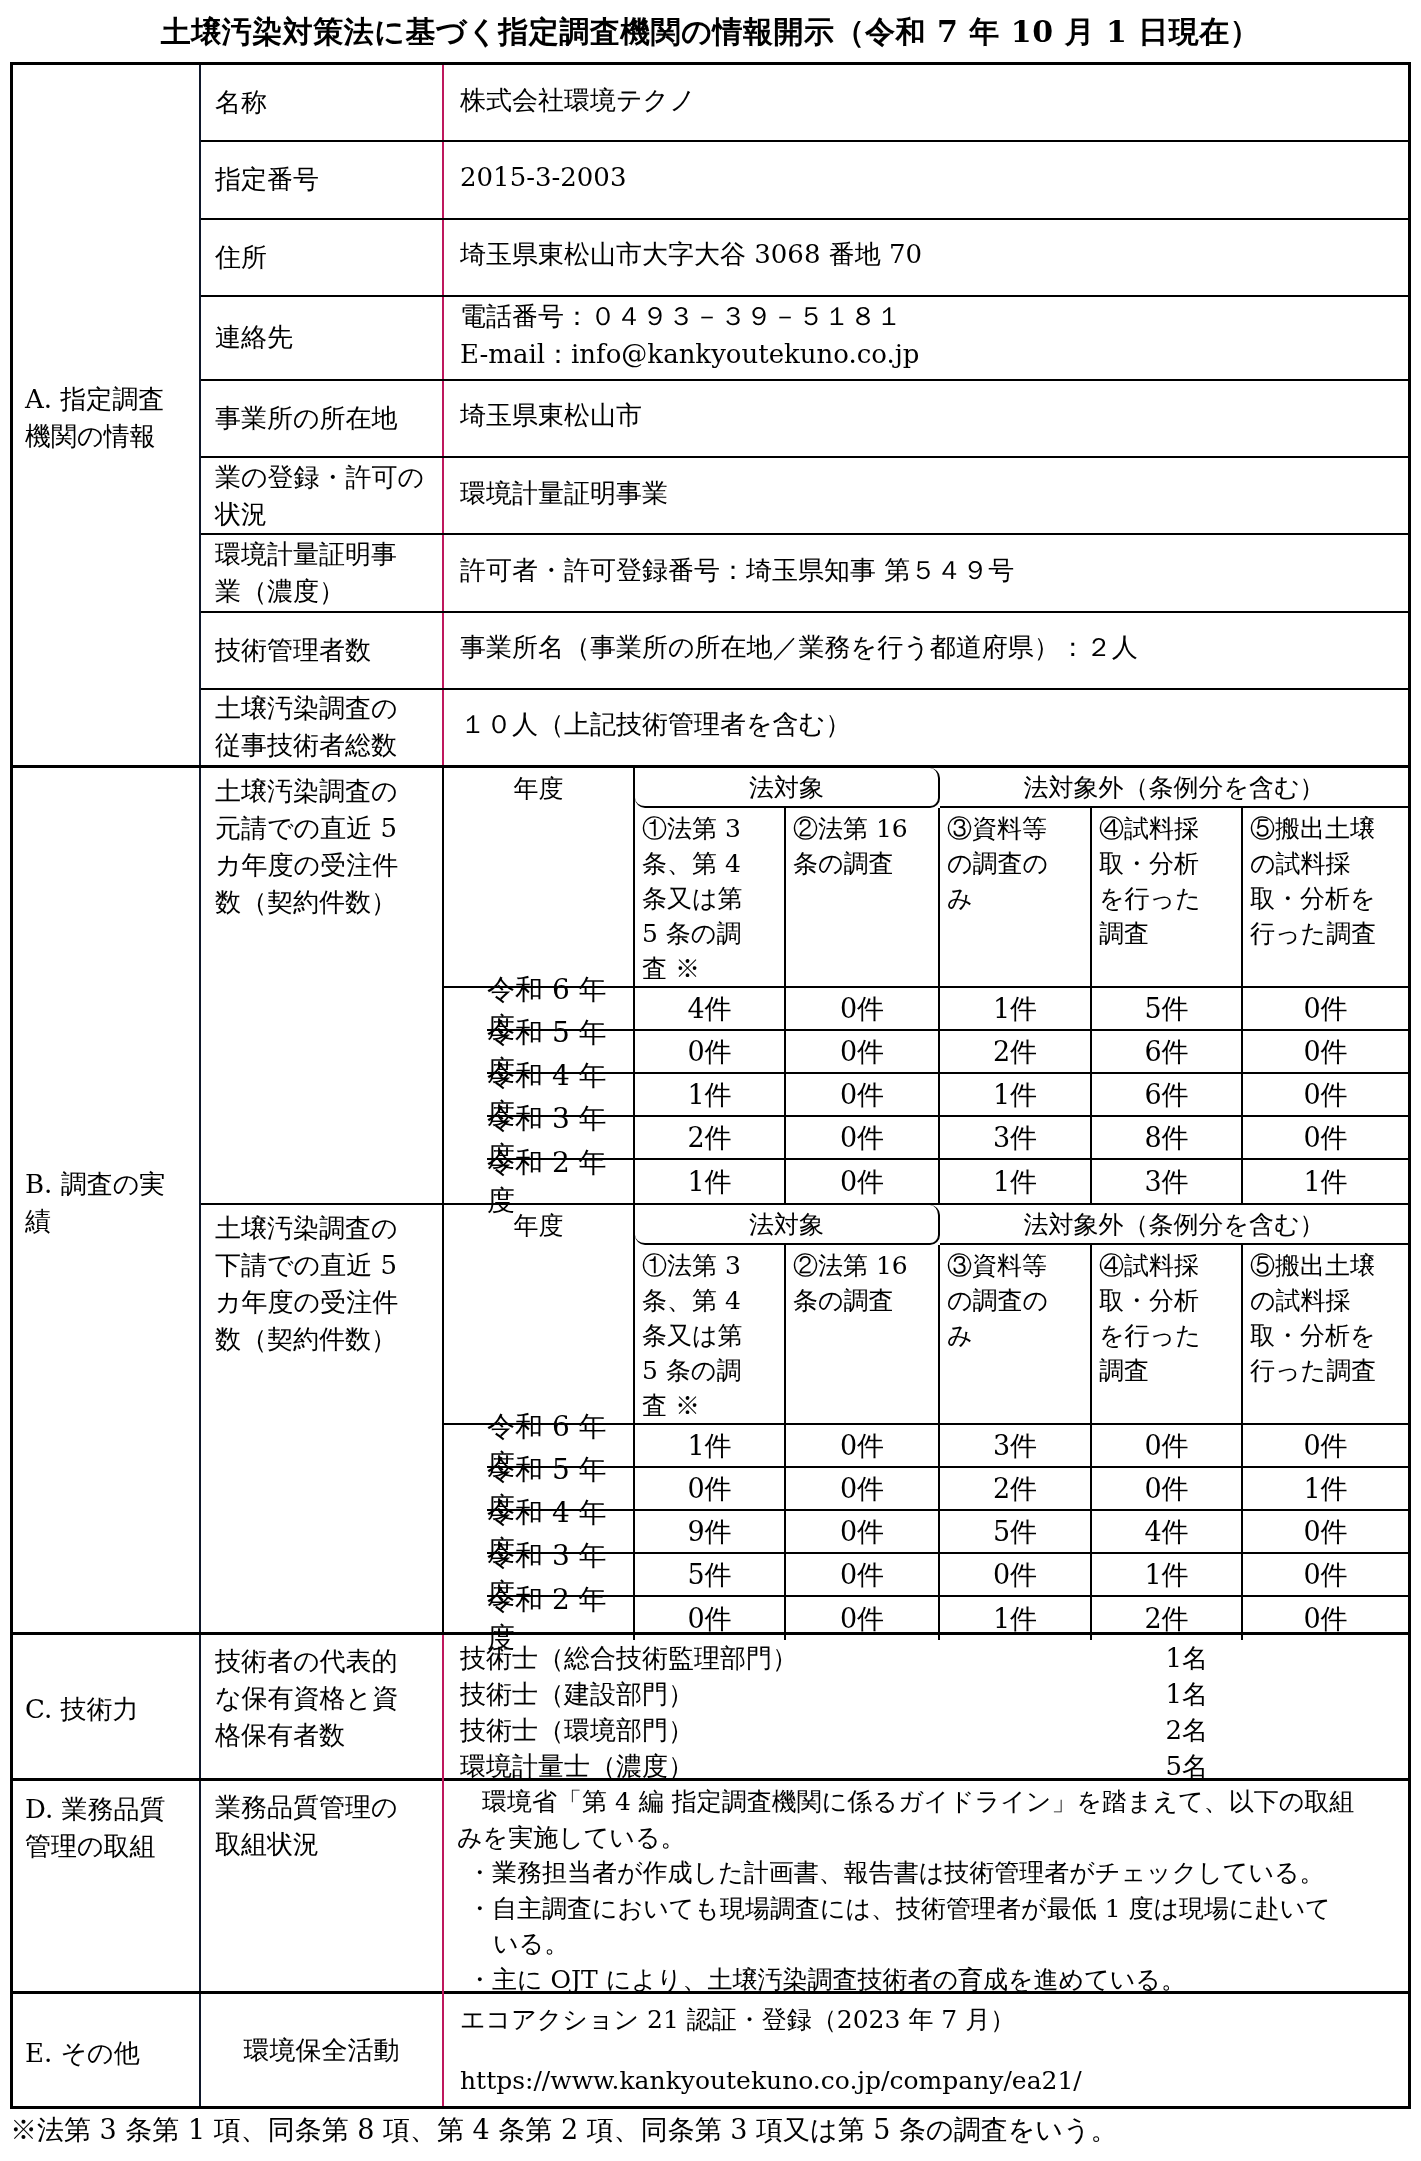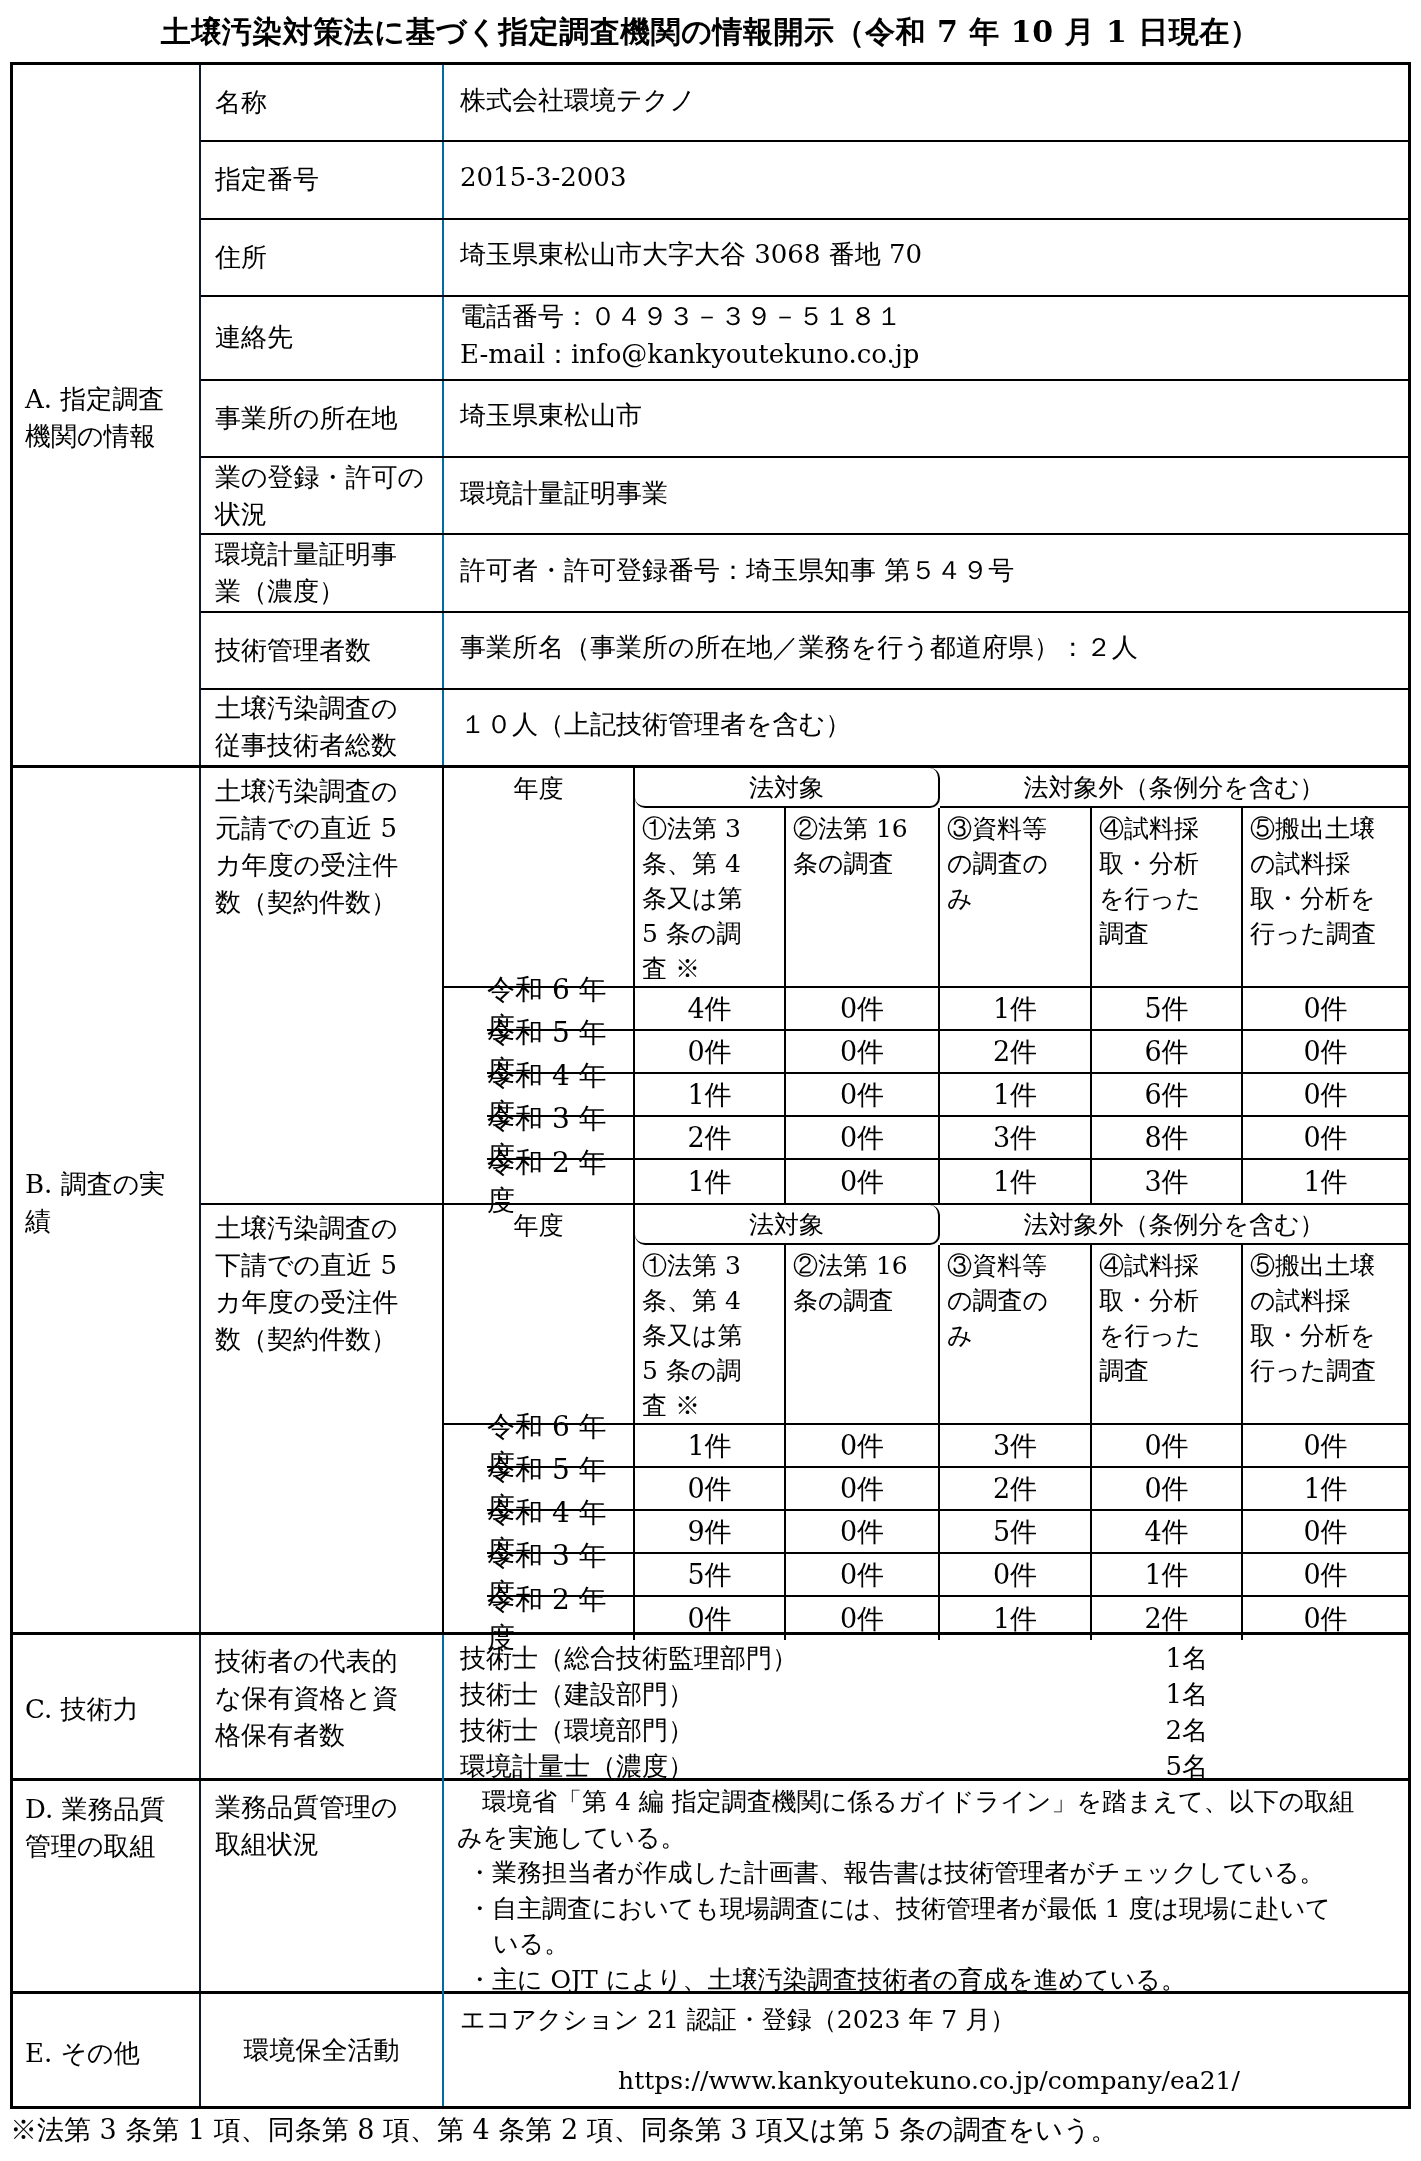--- a/index.html
+++ b/index.html
@@ -29,21 +29,21 @@
     padding:6px 8px 0 12px;
     white-space:pre-line;
     display:flex;flex-direction:column;justify-content:center;
   }
   .sec-label.top{justify-content:flex-start;padding-top:10px;}
   .sec-body{flex:1;display:flex;flex-direction:column;min-width:0;}
 
   
   .lab{
     width:243px;flex:none;box-sizing:border-box;
-    border-right:2px solid #0369a1;
+    border-right:2px solid #be185d;
     font-size:26px;line-height:37px;
     padding:0 6px 0 14px;
     white-space:pre-line;
     display:flex;flex-direction:column;justify-content:center;
     text-align:justify;
   }
   .lab.top{justify-content:flex-start;padding-top:8px;}
   .lab.center-h{text-align:center;padding-left:6px;}
   .val{
     flex:1;box-sizing:border-box;min-width:0;
@@ -113,21 +113,21 @@
     padding:3px 52px 0 13px;
   }
   .d-bullet{padding-left:26px;text-indent:-26px;margin-left:10px;}
 
   
   .e-content{
     flex:1;box-sizing:border-box;min-width:0;
     font-size:25px;line-height:34px;
     padding:9px 10px 0 16px;
   }
-  .e-url{margin-top:27px;text-align:center;}
+  .e-url{margin-top:27px;}
 
   .footnote{
     position:absolute;left:10px;top:2112px;width:1401px;
     font-size:27px;
   }
 </style>
 </head>
 <body>
 
 <div class="page-title">土壌汚染対策法に基づく指定調査機関の情報開示（令和 7 年 10 月 1 日現在）</div>

